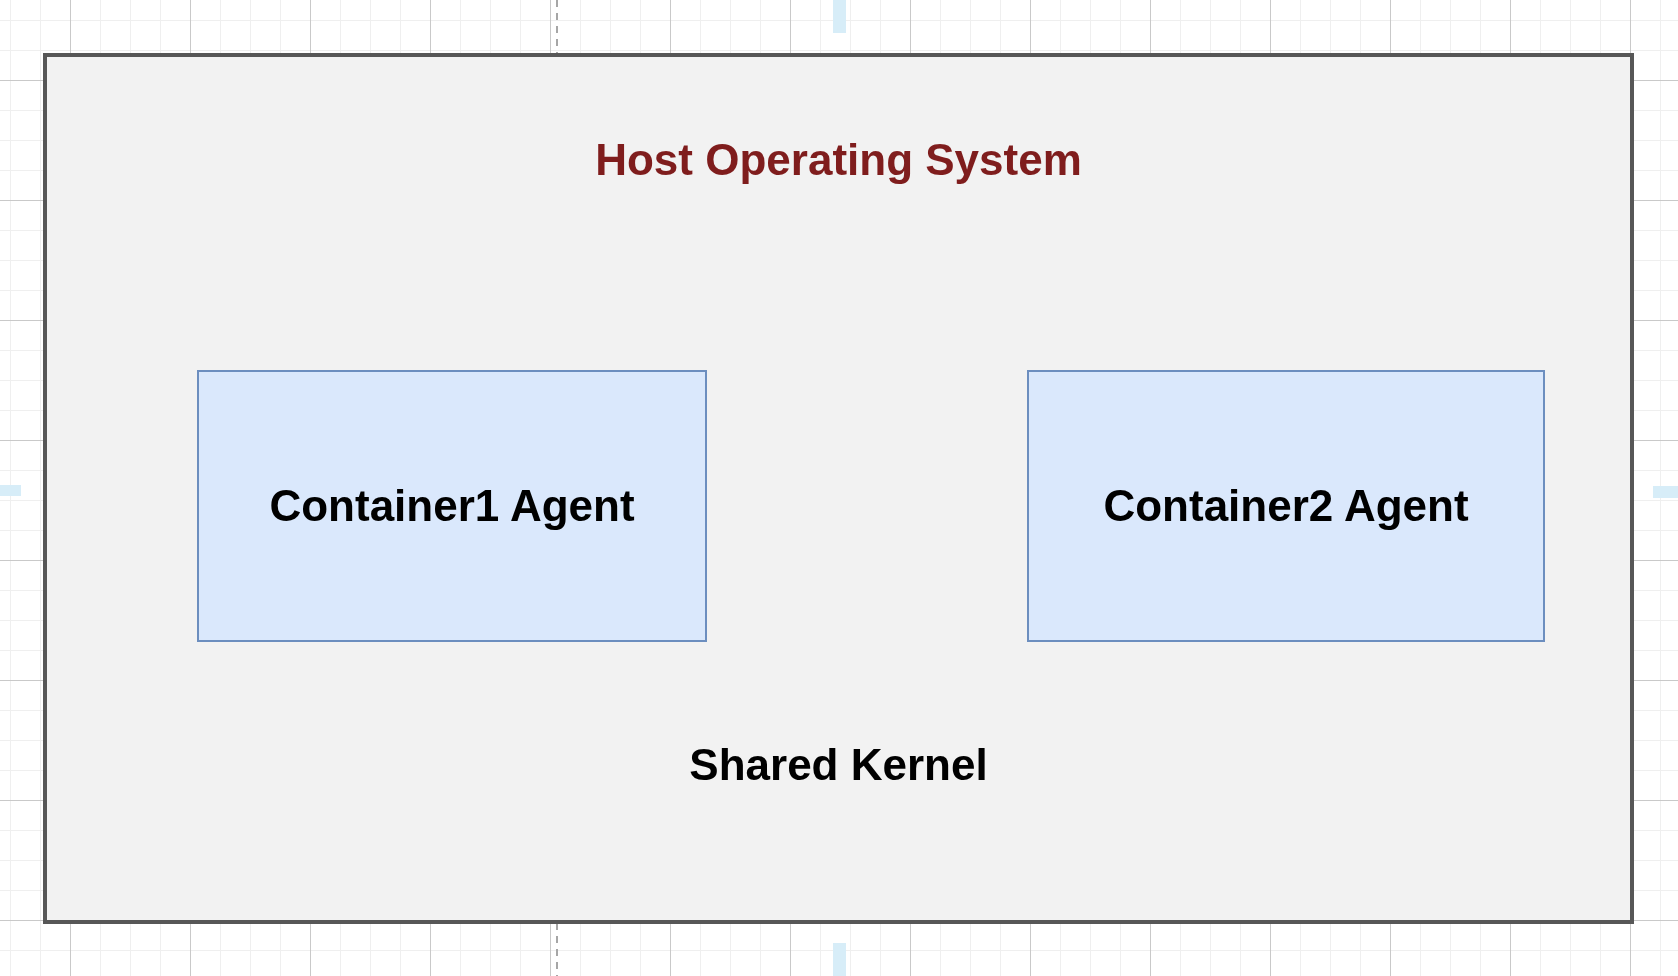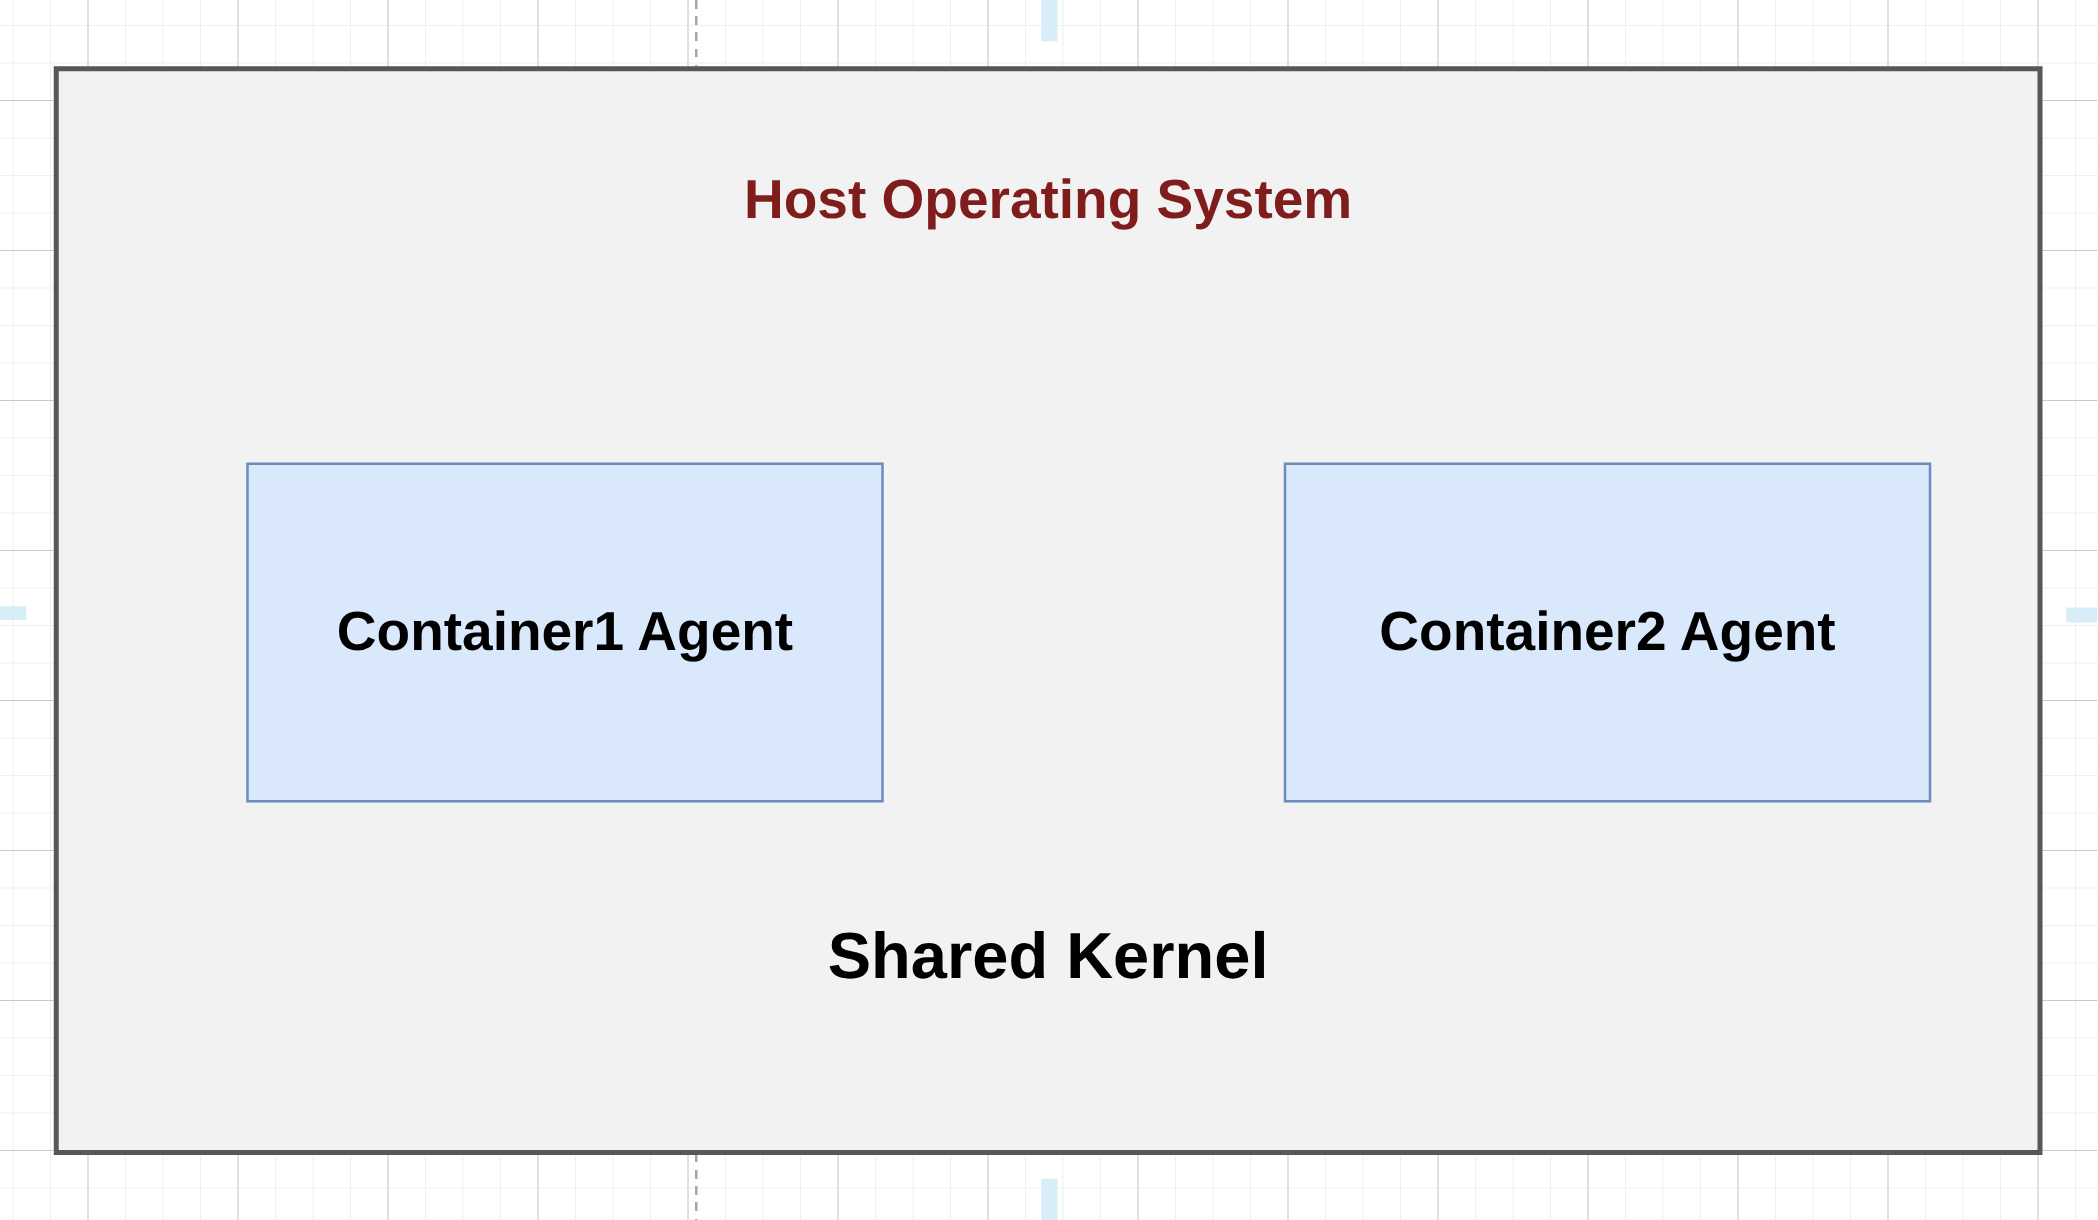--- a/index.html
+++ b/index.html
@@ -82,21 +82,21 @@
   .c1 { left: 150px; width: 510px; }
   .c2 { left: 980px; width: 518px; }
 
   
   .kernel-label {
     position: absolute;
     left: 0;
     top: 682px;
     width: 100%;
     text-align: center;
-    font-size: 52px;
+    font-size: 44px;
     line-height: 52px;
     font-weight: bold;
     color: #000000;
     z-index: 3;
   }
 
   
   .marker {
     position: absolute;
     background: #d7edf8;

